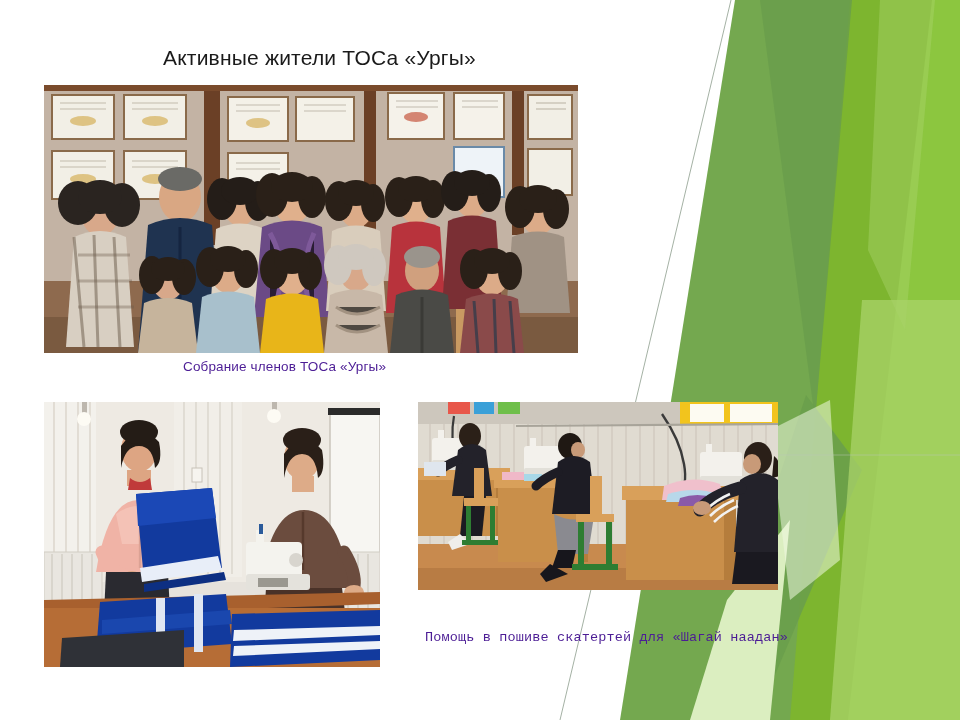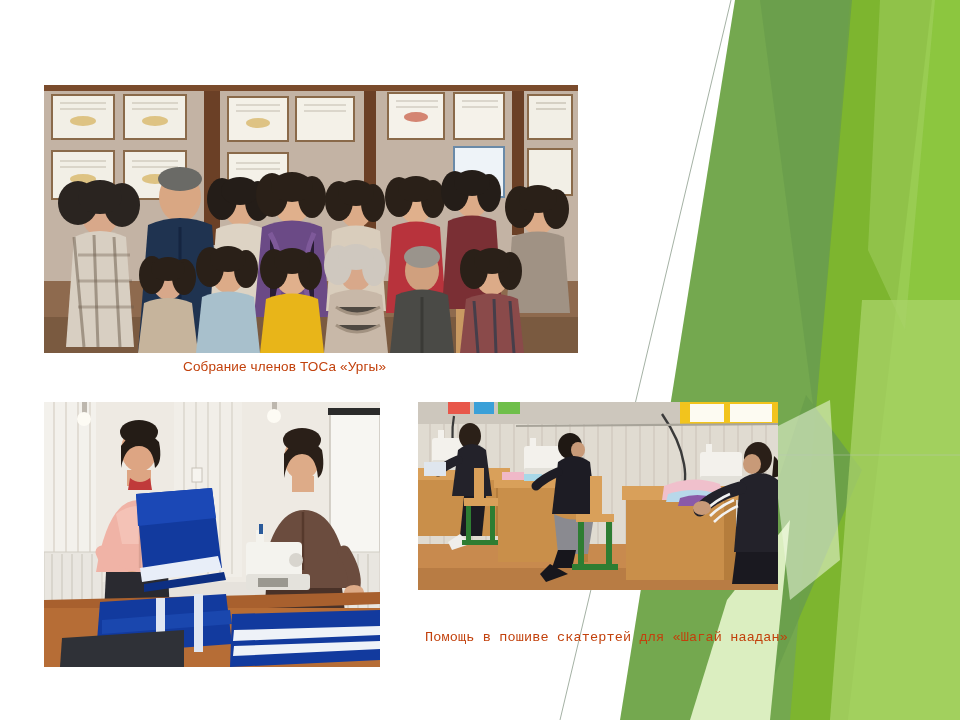--- a/index.html
+++ b/index.html
@@ -34,21 +34,21 @@
   .photo{
     position:absolute;
     overflow:hidden;
     background:#c9c2bb;
   }
   .photo svg{display:block;}
   .caption{
     position:absolute;
     font-size:13.5px;
     line-height:18px;
-    color:#c2410c;
+    color:#4c1d95;
     white-space:nowrap;
     letter-spacing:0.15px;
   }
   
   #photo-group   {left:44px; top:85px;  width:534px; height:268px;}
   #photo-tablecloths{left:44px; top:402px; width:336px; height:265px;}
   #photo-sewing  {left:418px;top:402px; width:360px; height:188px;}
   #caption-group {left:183px;top:358px;}
   #caption-sewing{left:425px;top:629px;font-family:Liberation Mono, monospace;}
 </style>
@@ -74,20 +74,21 @@
     <polygon points="727,600 790,520 770,720 690,720" fill="#dbeec0"></polygon>
 
     <polygon points="770,430 830,400 840,560 790,600" fill="#eef7e0" opacity="0.55"></polygon>
 
     <polygon points="880,0 935,0 905,330 868,250" fill="#a9d36a" opacity="0.45"></polygon>
 
     <line x1="731" y1="0" x2="560" y2="720" stroke="#9aa89a" stroke-width="0.9"></line>
     <line x1="700" y1="455" x2="960" y2="455" stroke="#b9c4b4" stroke-width="0.7" opacity="0.7"></line>
   </svg>
 
+  <div class="slide-title">Активные жители ТОСа «Ургы»</div>
 
   <div class="photo" id="photo-group">
     <svg viewBox="0 0 534 268" width="534" height="268" preserveAspectRatio="none">
 
       <rect x="0" y="0" width="534" height="268" fill="#b8a89a"></rect>
       <rect x="0" y="0" width="534" height="196" fill="#c3b3a4"></rect>
 
       <rect x="160" y="0" width="16" height="160" fill="#6b4026"></rect>
       <rect x="320" y="0" width="12" height="150" fill="#6b4026"></rect>
       <rect x="468" y="0" width="12" height="150" fill="#6b4026"></rect>

